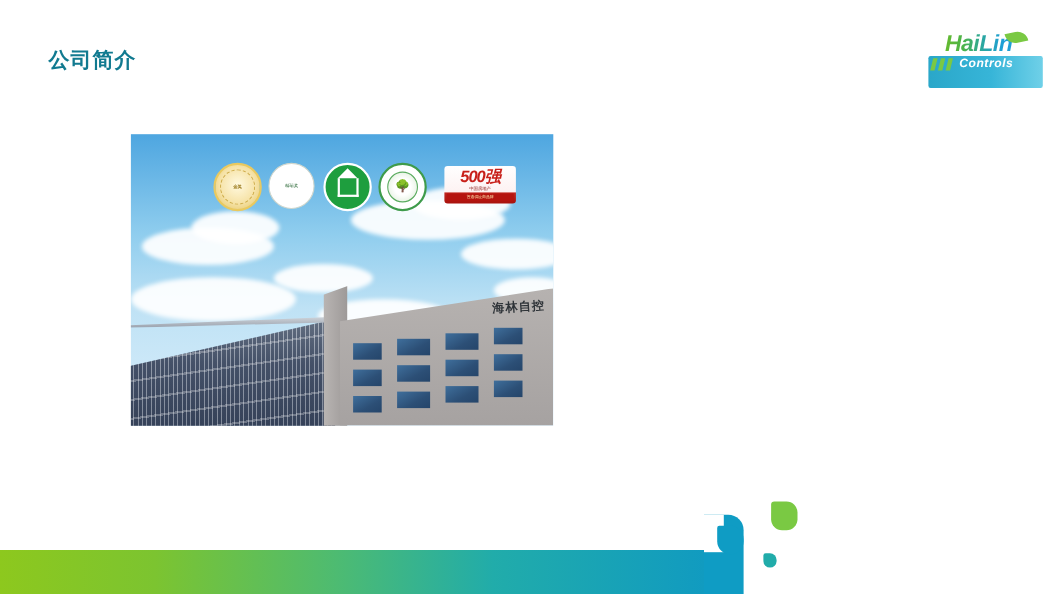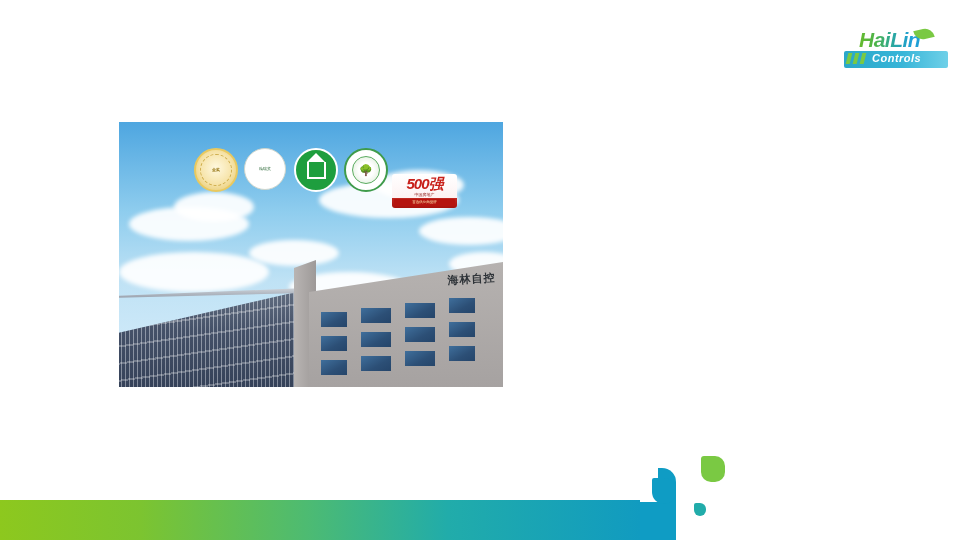--- a/index.html
+++ b/index.html
@@ -60,21 +60,21 @@
     height: 10px;
     background: #7ac943;
     border-radius: 0 10px 0 10px;
     transform: rotate(-12deg);
   }
   .logo-banner {
     position: absolute;
     left: 10px;
     top: 23px;
     width: 104px;
-    height: 17px;
+    height: 29px;
     background: linear-gradient(90deg, #2aa7c9 0%, #37b5d8 55%, #6fd0e8 100%);
     border-radius: 2px;
     overflow: hidden;
   }
   .logo-bars {
     position: absolute;
     left: 3px;
     top: 2px;
     width: 22px;
     height: 11px;
@@ -255,31 +255,30 @@
     border: 2px solid #ffffff;
     color: #ffffff;
   }
   .badge-4 {
     left: 150px;
     background: #ffffff;
     border: 2px solid #3f9b4b;
     color: #2f6b3a;
   }
   .badge-5 {
-    left: 198px;
+    left: 210px;
     top: 3px;
     width: 65px;
     height: 34px;
     border-radius: 3px;
     background: linear-gradient(180deg, #ffffff 0%, #fdf2f2 70%, #c1261f 71%, #a8120d 100%);
     border: none;
     color: #c1261f;
     display: block;
     padding: 0;
-    margin-top: 23px;
   }
   .b5-num {
     display: block;
     font-size: 15px;
     font-weight: bold;
     font-style: italic;
     color: #c8201a;
     line-height: 16px;
     padding-top: 2px;
     text-align: center;
@@ -400,20 +399,21 @@
     height: 13px;
     background: #21acaa;
     border-radius: 2px 6px 6px 6px;
   }
 </style>
 </head>
 <body>
 
 <div class="slide">
 
+  <div class="page-title">公司简介</div>
 
   <div class="logo">
     <div class="logo-word">HaiLin</div>
     <div class="logo-leaf"></div>
     <div class="logo-banner">
       <div class="logo-bars">
         <i></i>
           <i></i>
           <i></i>
       </div>

